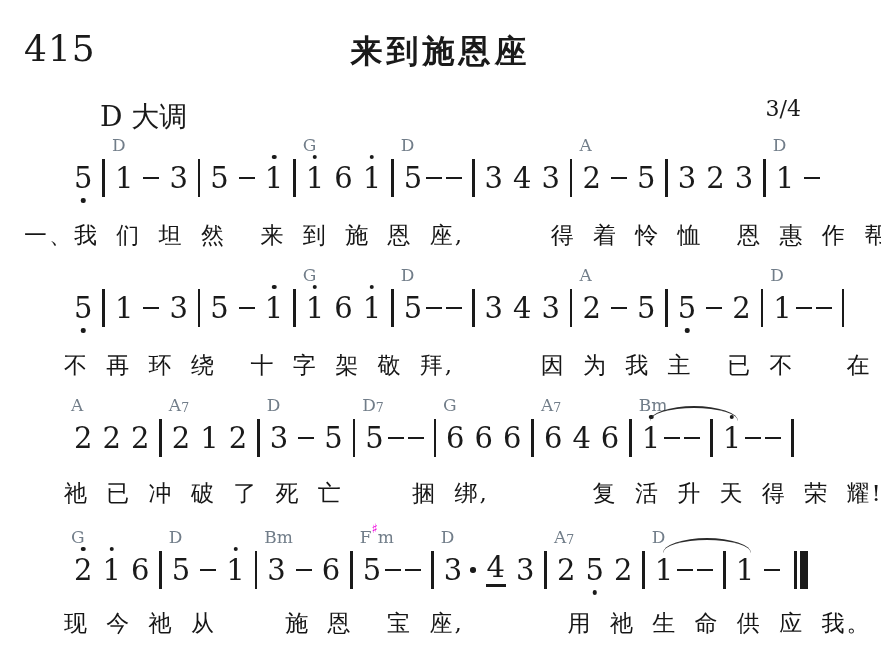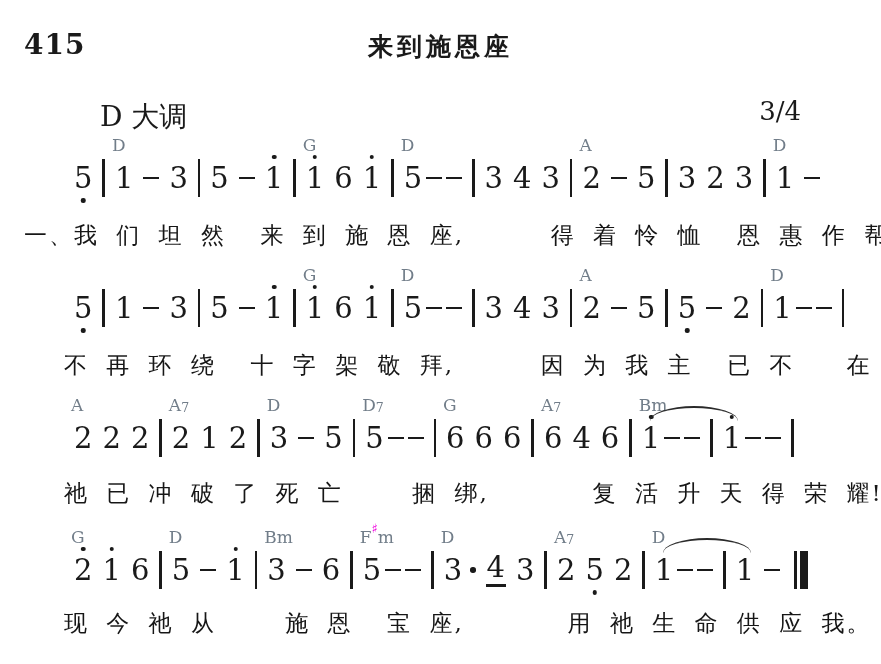--- a/index.html
+++ b/index.html
@@ -1,24 +1,24 @@
 <!DOCTYPE html>
 <html><head>
 <meta charset="utf-8">
 <style>
   html,body { margin:0; padding:0; background:#ffffff; }
   .page {
     position:relative; width:881px; height:664px; background:#ffffff;
     font-family:"DejaVu Serif","Liberation Serif",serif; color:var(--note,#1a1a1a);
     overflow:hidden;
   }
-  .hymn-number { position:absolute; left:24px; top:28px; font-size:28px; font-weight:bold; letter-spacing:1px; }
-  .title { position:absolute; left:0; right:0; top:30px; text-align:center; font-size:25px; font-weight:bold; letter-spacing:4px; }
+  .hymn-number { position:absolute; left:24px; top:28px; font-size:36px; font-weight:normal; letter-spacing:1px; }
+  .title { position:absolute; left:0; right:0; top:30px; text-align:center; font-size:32px; font-weight:bold; letter-spacing:4px; }
   .key-label { position:absolute; left:100px; top:98px; font-size:28px; }
-  .time-sig { position:absolute; right:80px; top:96px; font-size:26px; }
+  .time-sig { position:absolute; right:80px; top:96px; font-size:22px; }
 
   .music-row {
     position:absolute; left:74px; right:16px; height:52px;
     display:flex; align-items:center; gap:10px;
   }
   .tok { position:relative; display:inline-flex; align-items:center; justify-content:center; flex:0 0 auto; }
   .digit { font-size:29px; line-height:1; color:var(--note,#1a1a1a); }
   .digit.ul { border-bottom:3px solid var(--note,#1a1a1a); padding:0 1px 2px 1px; }
   .octdot { position:absolute; left:50%; transform:translateX(-50%); width:4.5px; height:4.5px; border-radius:50%; background:var(--note,#1a1a1a); }
   .octdot.hi { top:-9px; }

